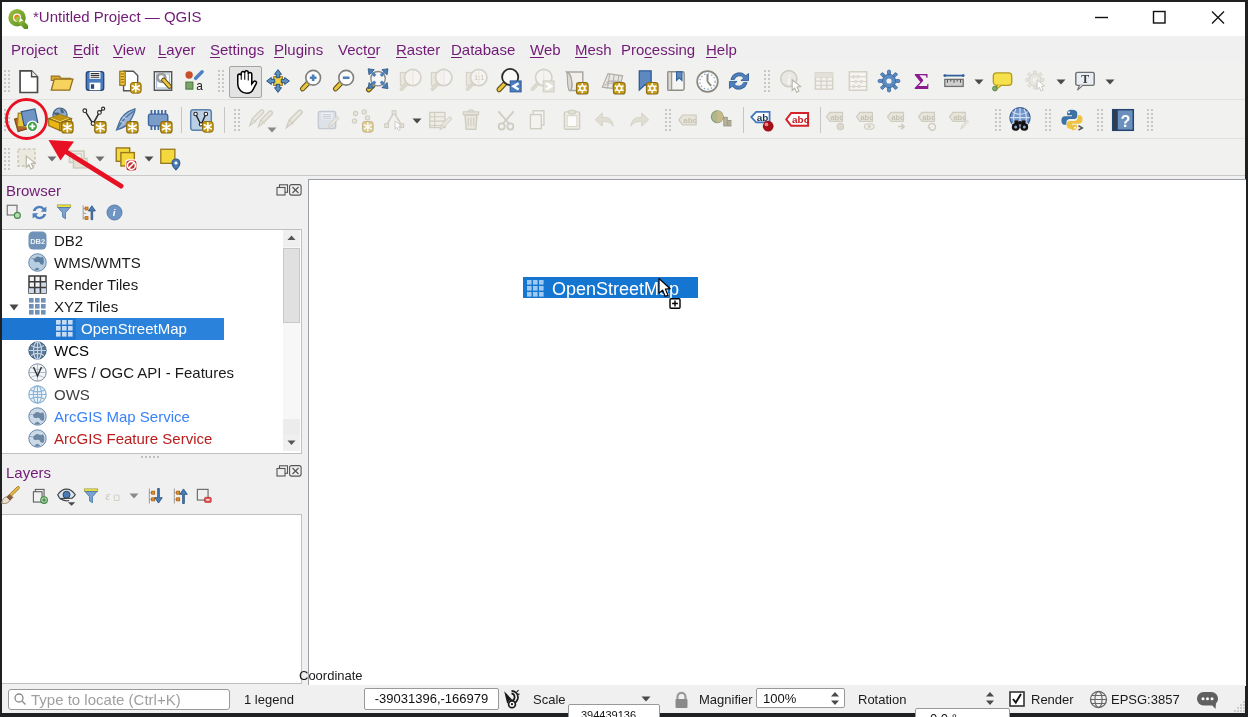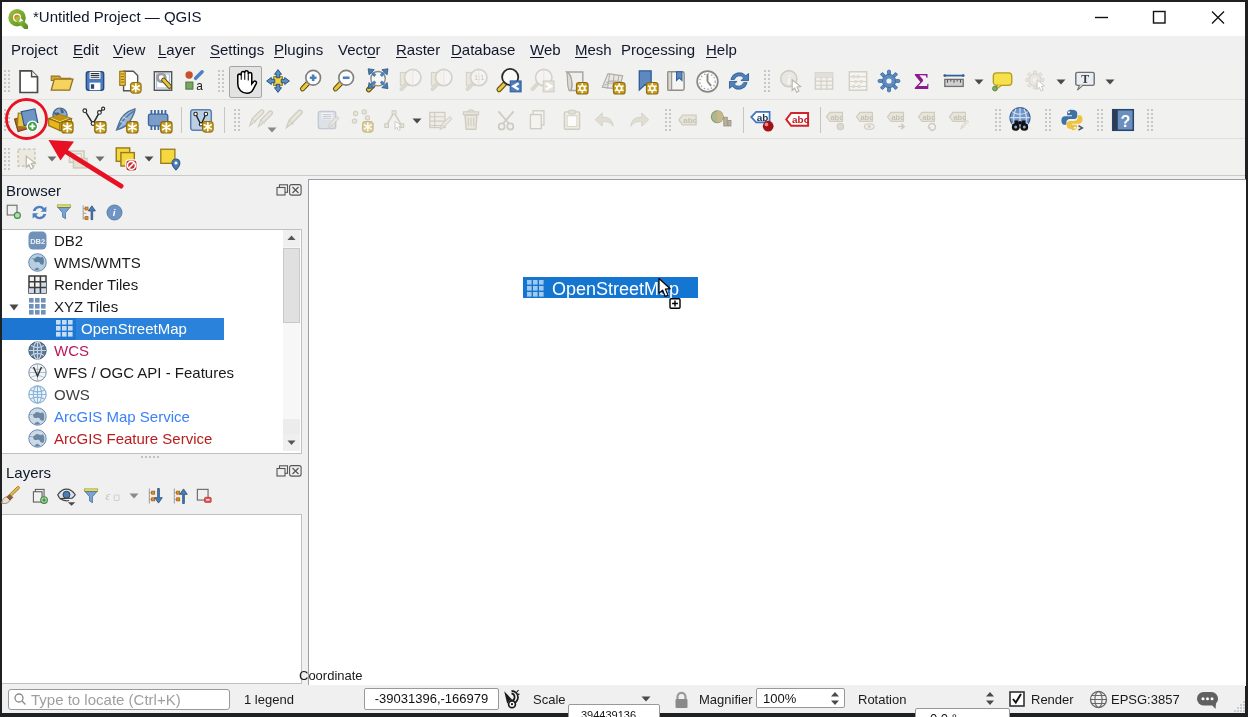--- a/index.html
+++ b/index.html
@@ -1,18 +1,18 @@
 <!DOCTYPE html>
 <html><head><meta charset="utf-8"><style>
 html,body{margin:0;padding:0}
 body{width:1248px;height:717px;position:relative;overflow:hidden;
  font-family:"Liberation Sans",sans-serif;background:#fff;
  -webkit-font-smoothing:antialiased}
 .abs{position:absolute}
-.txt{position:absolute;color:#0f172a;font-size:15px;line-height:17px;white-space:nowrap}
+.txt{position:absolute;color:#701a75;font-size:15px;line-height:17px;white-space:nowrap}
 .st{position:absolute;color:#1a1a1a;font-size:13px;line-height:15px;white-space:nowrap}
 .box{position:absolute;background:#fff;border:1px solid #999;border-radius:2px;color:#111;font-size:15px;white-space:nowrap}
 u{text-decoration-thickness:1px;text-underline-offset:2px}
 </style></head><body>
 
 <div class="abs" style="left:0;top:0;width:1248px;height:2px;background:#1f2022"></div>
 <div class="abs" style="left:0;top:0;width:2px;height:717px;background:#1f2022"></div>
 <div class="abs" style="left:1245px;top:0;width:3px;height:717px;background:#1f2022"></div>
 <div class="abs" style="left:0;top:713px;width:1248px;height:4px;background:#1f2022"></div>
 <div class="abs" style="left:2px;top:2px;width:1243px;height:34px;background:#fff"></div>
@@ -812,21 +812,21 @@
     <rect x="13" y="1" width="4.6" height="4.6" fill="#ffffff" opacity="0.75"></rect>
     <rect x="13" y="7" width="4.6" height="4.6" fill="#ffffff" opacity="0.75"></rect>
     <rect x="13" y="13" width="4.6" height="4.6" fill="#ffffff" opacity="0.75"></rect>
   </svg>
 <div class="txt" style="left:81px;top:320px;color:#fff">OpenStreetMap</div>
 <svg class="abs" style="left:28px;top:341px" width="19" height="19" viewBox="0 0 19 19">
     <circle cx="9.5" cy="9.5" r="8.7" fill="#5a7a9a" stroke="#2e4a66" stroke-width="0.8"></circle>
     <path d="M1 9.5h17M9.5 1v17M3 4.5c4 2.5 9 2.5 13 0M3 14.5c4-2.5 9-2.5 13 0" stroke="#c8d4e0" stroke-width="1.2" fill="none"></path>
     <ellipse cx="9.5" cy="9.5" rx="4" ry="8.7" fill="none" stroke="#c8d4e0" stroke-width="1.2"></ellipse>
   </svg>
-<div class="txt" style="left:54px;top:342px;color:#be185d">WCS</div>
+<div class="txt" style="left:54px;top:342px;color:#000000">WCS</div>
 <svg class="abs" style="left:28px;top:363px" width="19" height="19" viewBox="0 0 19 19">
     <circle cx="9.5" cy="9.5" r="8.7" fill="#f2f5f8" stroke="#7a8aa0" stroke-width="1"></circle>
     <path d="M1 9.5h17M9.5 1v17M3 4.5c4 2.5 9 2.5 13 0M3 14.5c4-2.5 9-2.5 13 0" stroke="#9fb0c4" stroke-width="0.8" fill="none"></path>
     <path d="M5.5 4 L9.5 13 L13.5 4" fill="none" stroke="#333" stroke-width="1.4"></path>
   </svg>
 <div class="txt" style="left:54px;top:364px;color:#1a1a1a">WFS / OGC API - Features</div>
 <svg class="abs" style="left:28px;top:385px" width="19" height="19" viewBox="0 0 19 19">
     <circle cx="9.5" cy="9.5" r="8.7" fill="#eef4fa" stroke="#8cb4d8" stroke-width="1.2"></circle>
     <path d="M1 9.5h17M9.5 1v17M2.5 5c4 2.5 10 2.5 14 0M2.5 14c4-2.5 10-2.5 14 0" stroke="#8cb4d8" stroke-width="1.1" fill="none"></path>
     <ellipse cx="9.5" cy="9.5" rx="4.2" ry="8.7" fill="none" stroke="#8cb4d8" stroke-width="1.1"></ellipse>

